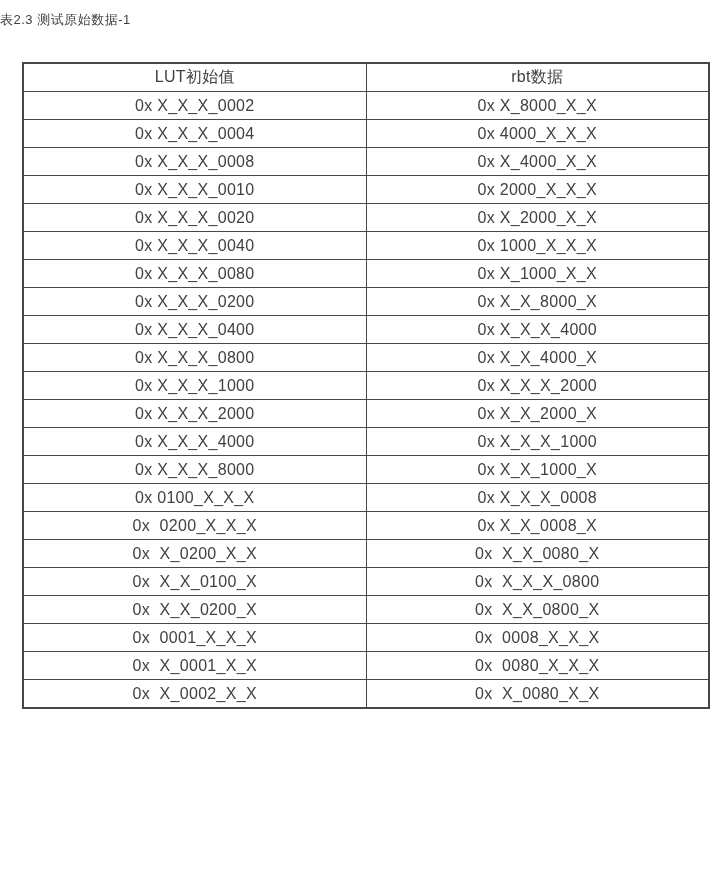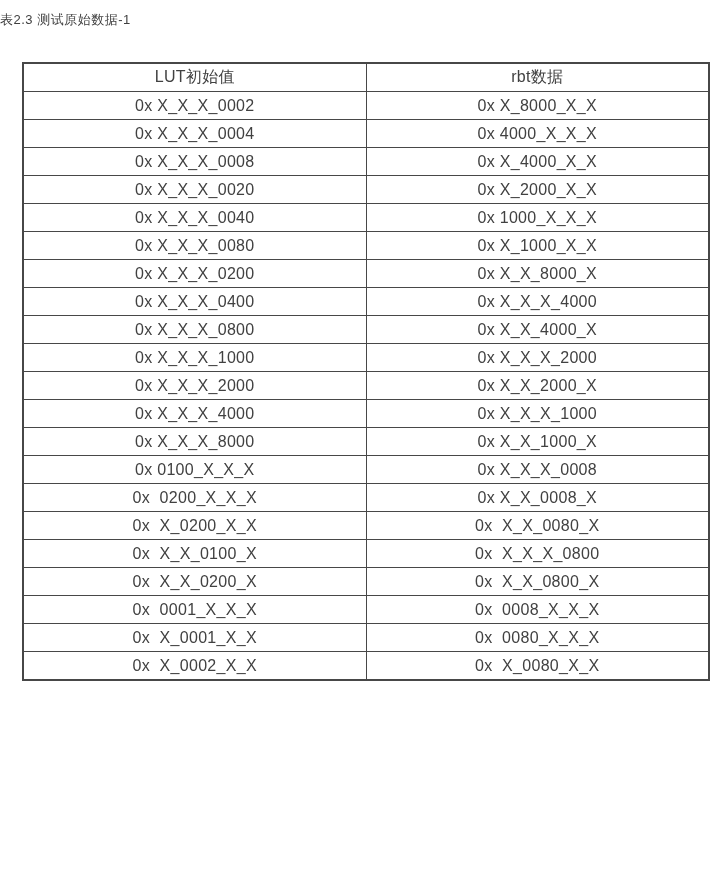--- a/index.html
+++ b/index.html
@@ -68,20 +68,24 @@
       </tr>
       <tr>
         <td>0x X_X_X_0004</td>
         <td>0x 4000_X_X_X</td>
       </tr>
       <tr>
         <td>0x X_X_X_0008</td>
         <td>0x X_4000_X_X</td>
       </tr>
       <tr>
+        <td>0x X_X_X_0010</td>
+        <td>0x 2000_X_X_X</td>
+      </tr>
+      <tr>
         <td>0x X_X_X_0020</td>
         <td>0x X_2000_X_X</td>
       </tr>
       <tr>
         <td>0x X_X_X_0040</td>
         <td>0x 1000_X_X_X</td>
       </tr>
       <tr>
         <td>0x X_X_X_0080</td>
         <td>0x X_1000_X_X</td>

